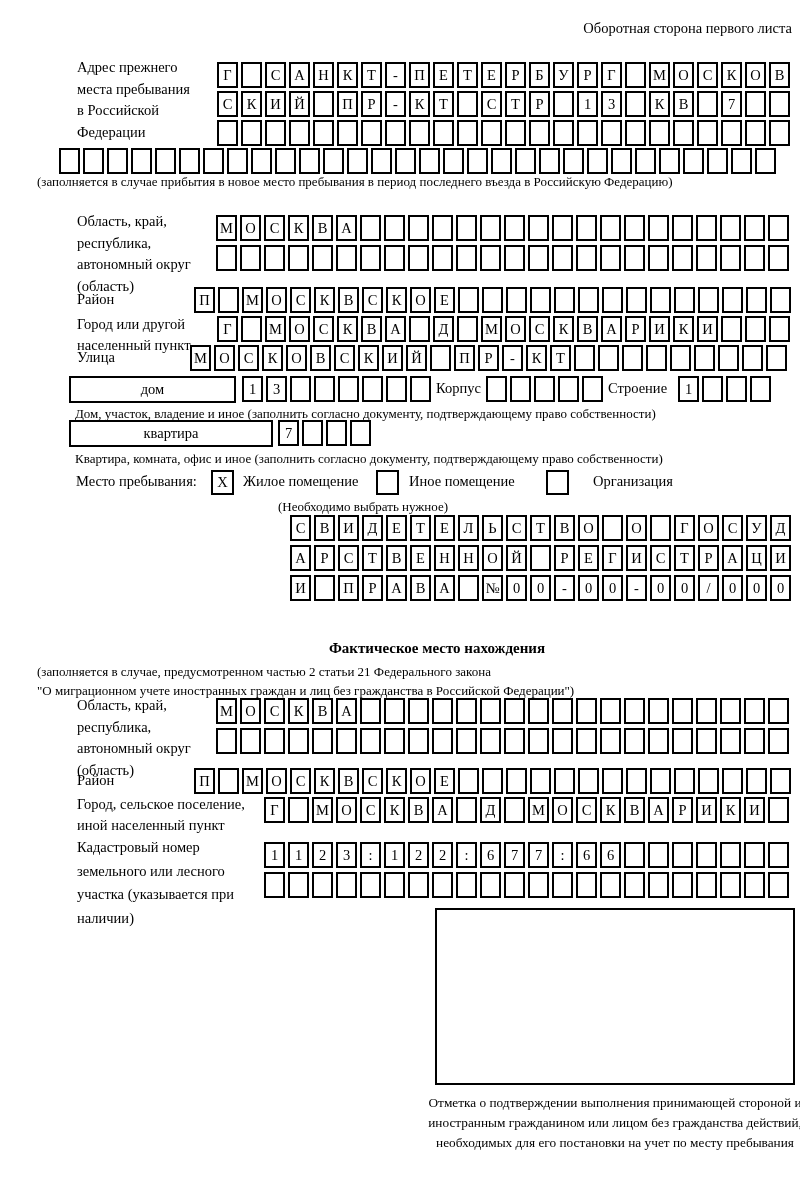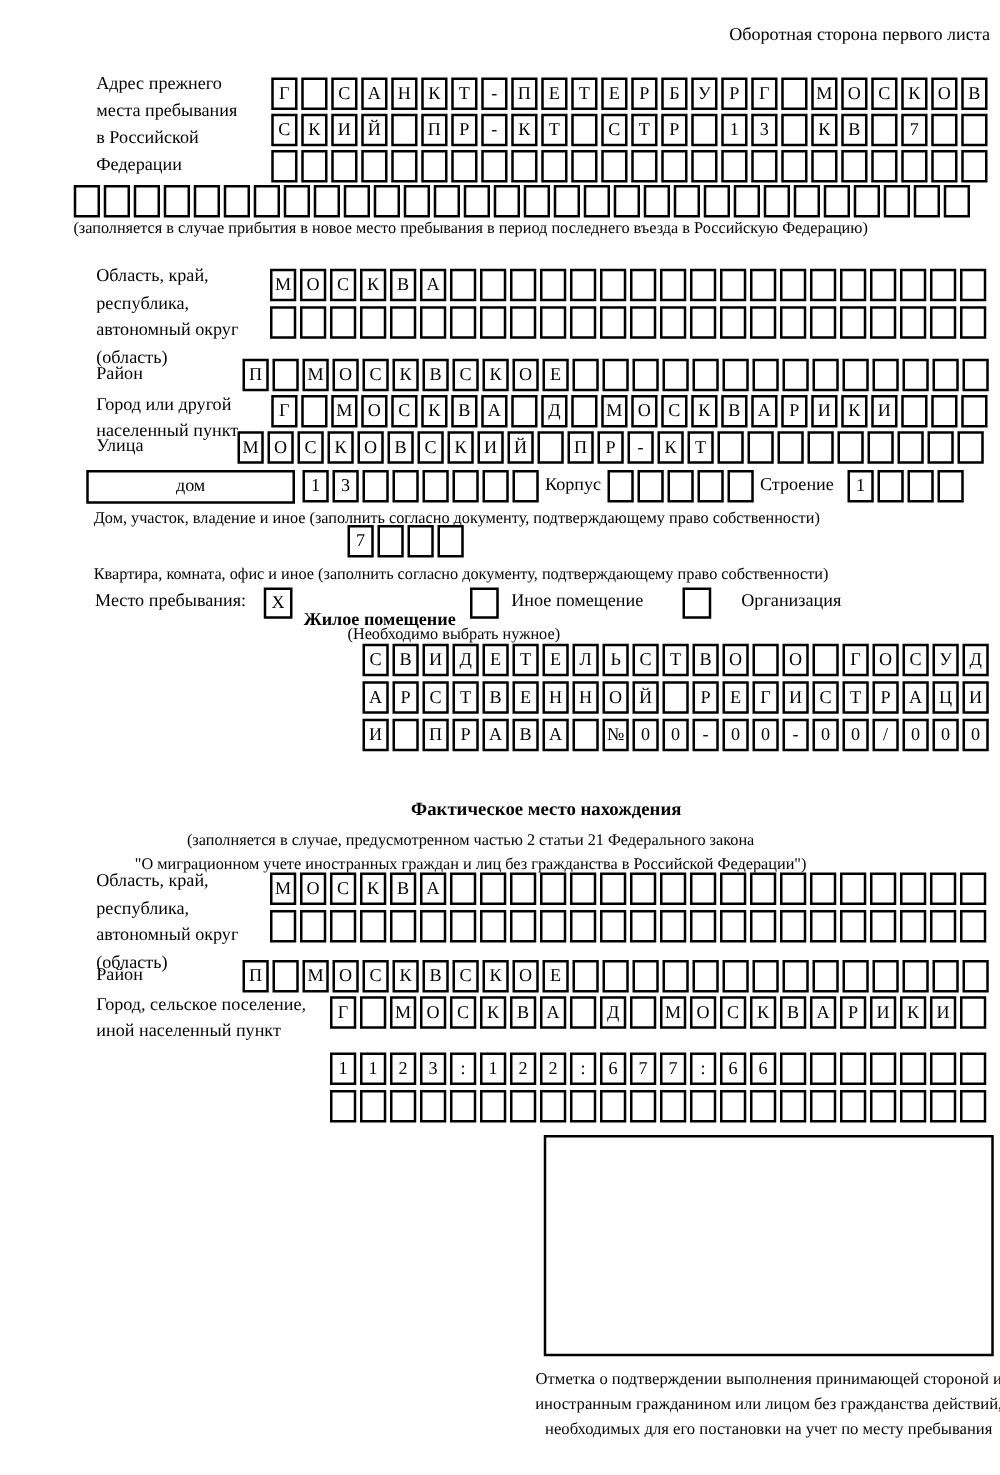--- a/index.html
+++ b/index.html
@@ -5,21 +5,21 @@
   * { margin:0; padding:0; box-sizing:border-box; }
   html,body { background:#fff; }
   .page {
     position:relative; width:800px; height:1180px; background:#fff;
     font-family:"Liberation Serif","DejaVu Serif",serif; color:#000; overflow:hidden;margin-left:37px;
   }
   .hdr { position:absolute; top:20px; left:400px; width:355px; text-align:right; font-size:14.5px; }
   .lbl { position:absolute; font-size:14.5px; line-height:21.5px; }
   .inline-lbl { position:absolute; font-size:14.5px; white-space:nowrap;text-align:right; }
   .note { position:absolute; font-size:13px; white-space:nowrap; }
-  .center { left:0; width:679px; text-align:center; white-space:normal; }
+  .center { left:0; width:679px; text-align:left; white-space:normal; }
   .title { position:absolute; left:0; width:800px; text-align:center; font-weight:bold; font-size:15.5px; }
   .grid-row { position:absolute; display:flex; gap:3px; }
   .cell {
     flex:0 0 21px; width:21px; height:26px; border:2px solid #000;
     display:flex; align-items:center; justify-content:center;
     font-size:14.5px; line-height:1; background:#fff;
   }
   .wide-box {
     position:absolute; height:27px; border:2px solid #000; background:#fff;
     text-align:center; font-size:14.5px; line-height:23px;
@@ -313,31 +313,32 @@
     </div>
   <div class="inline-lbl" style="left:571px; top:380px;">Строение</div>
   <div class="grid-row" style="left:641px; top:376px;">
       <div class="cell">1</div>
       <div class="cell"></div>
       <div class="cell"></div>
       <div class="cell"></div>
     </div>
   <div class="note" style="left:38px; top:406px;">Дом, участок, владение и иное (заполнить согласно документу, подтверждающему право собственности)</div>
 
+  <div class="wide-box" style="left:32px; top:420px; width:204px;">квартира</div>
   <div class="grid-row" style="left:241px; top:420px;">
       <div class="cell">7</div>
       <div class="cell"></div>
       <div class="cell"></div>
       <div class="cell"></div>
     </div>
   <div class="note" style="left:38px; top:451px;">Квартира, комната, офис и иное (заполнить согласно документу, подтверждающему право собственности)</div>
 
   <div class="inline-lbl" style="left:39px; top:473px;">Место пребывания:</div>
   <div class="chk" style="left:174px; top:470px;">X</div>
-  <div class="inline-lbl" style="left:206px; top:488px;font-weight:bold;">Жилое помещение</div>
+  <div class="inline-lbl" style="left:206px; top:473px;">Жилое помещение</div>
   <div class="chk" style="left:339px; top:470px;"></div>
   <div class="inline-lbl" style="left:372px; top:473px;">Иное помещение</div>
   <div class="chk" style="left:509px; top:470px;"></div>
   <div class="inline-lbl" style="left:556px; top:473px;">Организация</div>
   <div class="note" style="left:241px; top:499px;">(Необходимо выбрать нужное)</div>
 
   <div class="grid-row" style="left:253px; top:515px;">
       <div class="cell">С</div>
       <div class="cell">В</div>
       <div class="cell">И</div>
@@ -513,20 +514,21 @@
       <div class="cell">К</div>
       <div class="cell">В</div>
       <div class="cell">А</div>
       <div class="cell">Р</div>
       <div class="cell">И</div>
       <div class="cell">К</div>
       <div class="cell">И</div>
       <div class="cell"></div>
     </div>
 
+  <div class="lbl" style="left:40px; top:836px; width:180px; line-height:23.5px;">Кадастровый номер земельного или лесного участка (указывается при наличии)</div>
   <div class="grid-row" style="left:227px; top:842px;">
       <div class="cell">1</div>
       <div class="cell">1</div>
       <div class="cell">2</div>
       <div class="cell">3</div>
       <div class="cell">:</div>
       <div class="cell">1</div>
       <div class="cell">2</div>
       <div class="cell">2</div>
       <div class="cell">:</div>

